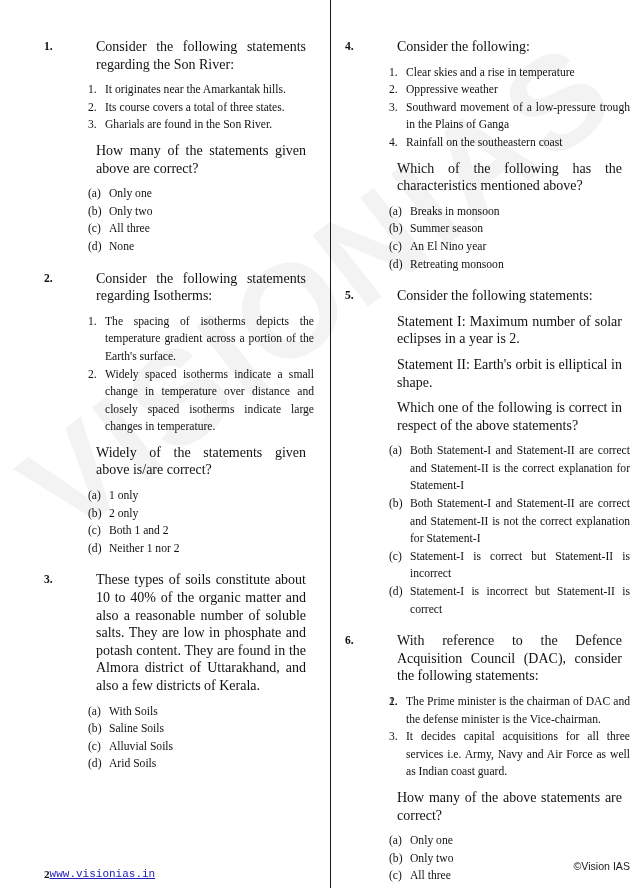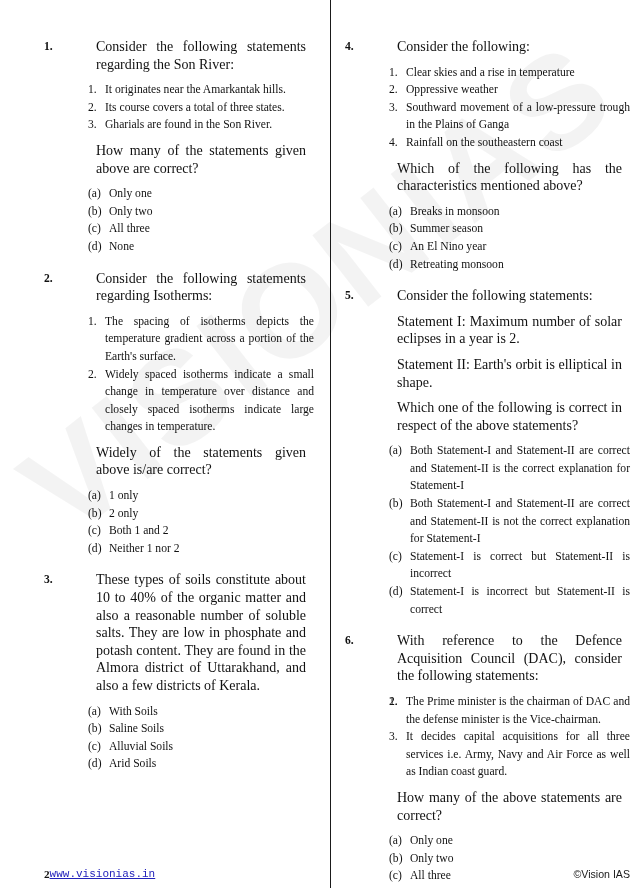--- a/index.html
+++ b/index.html
@@ -143,21 +143,21 @@
     padding-left: 44px;
     padding-right: 16px;
     box-sizing: border-box;
     display: flex;
     align-items: center;
     z-index: 3;
   }
   #footer-right {
     position: absolute;
     left: 331px;
-    bottom: 0;
+    bottom: 8px;
     width: 310px;
     height: 28px;
     padding-left: 14px;
     padding-right: 11px;
     box-sizing: border-box;
     display: flex;
     align-items: center;
     justify-content: flex-end;
     z-index: 3;
   }

